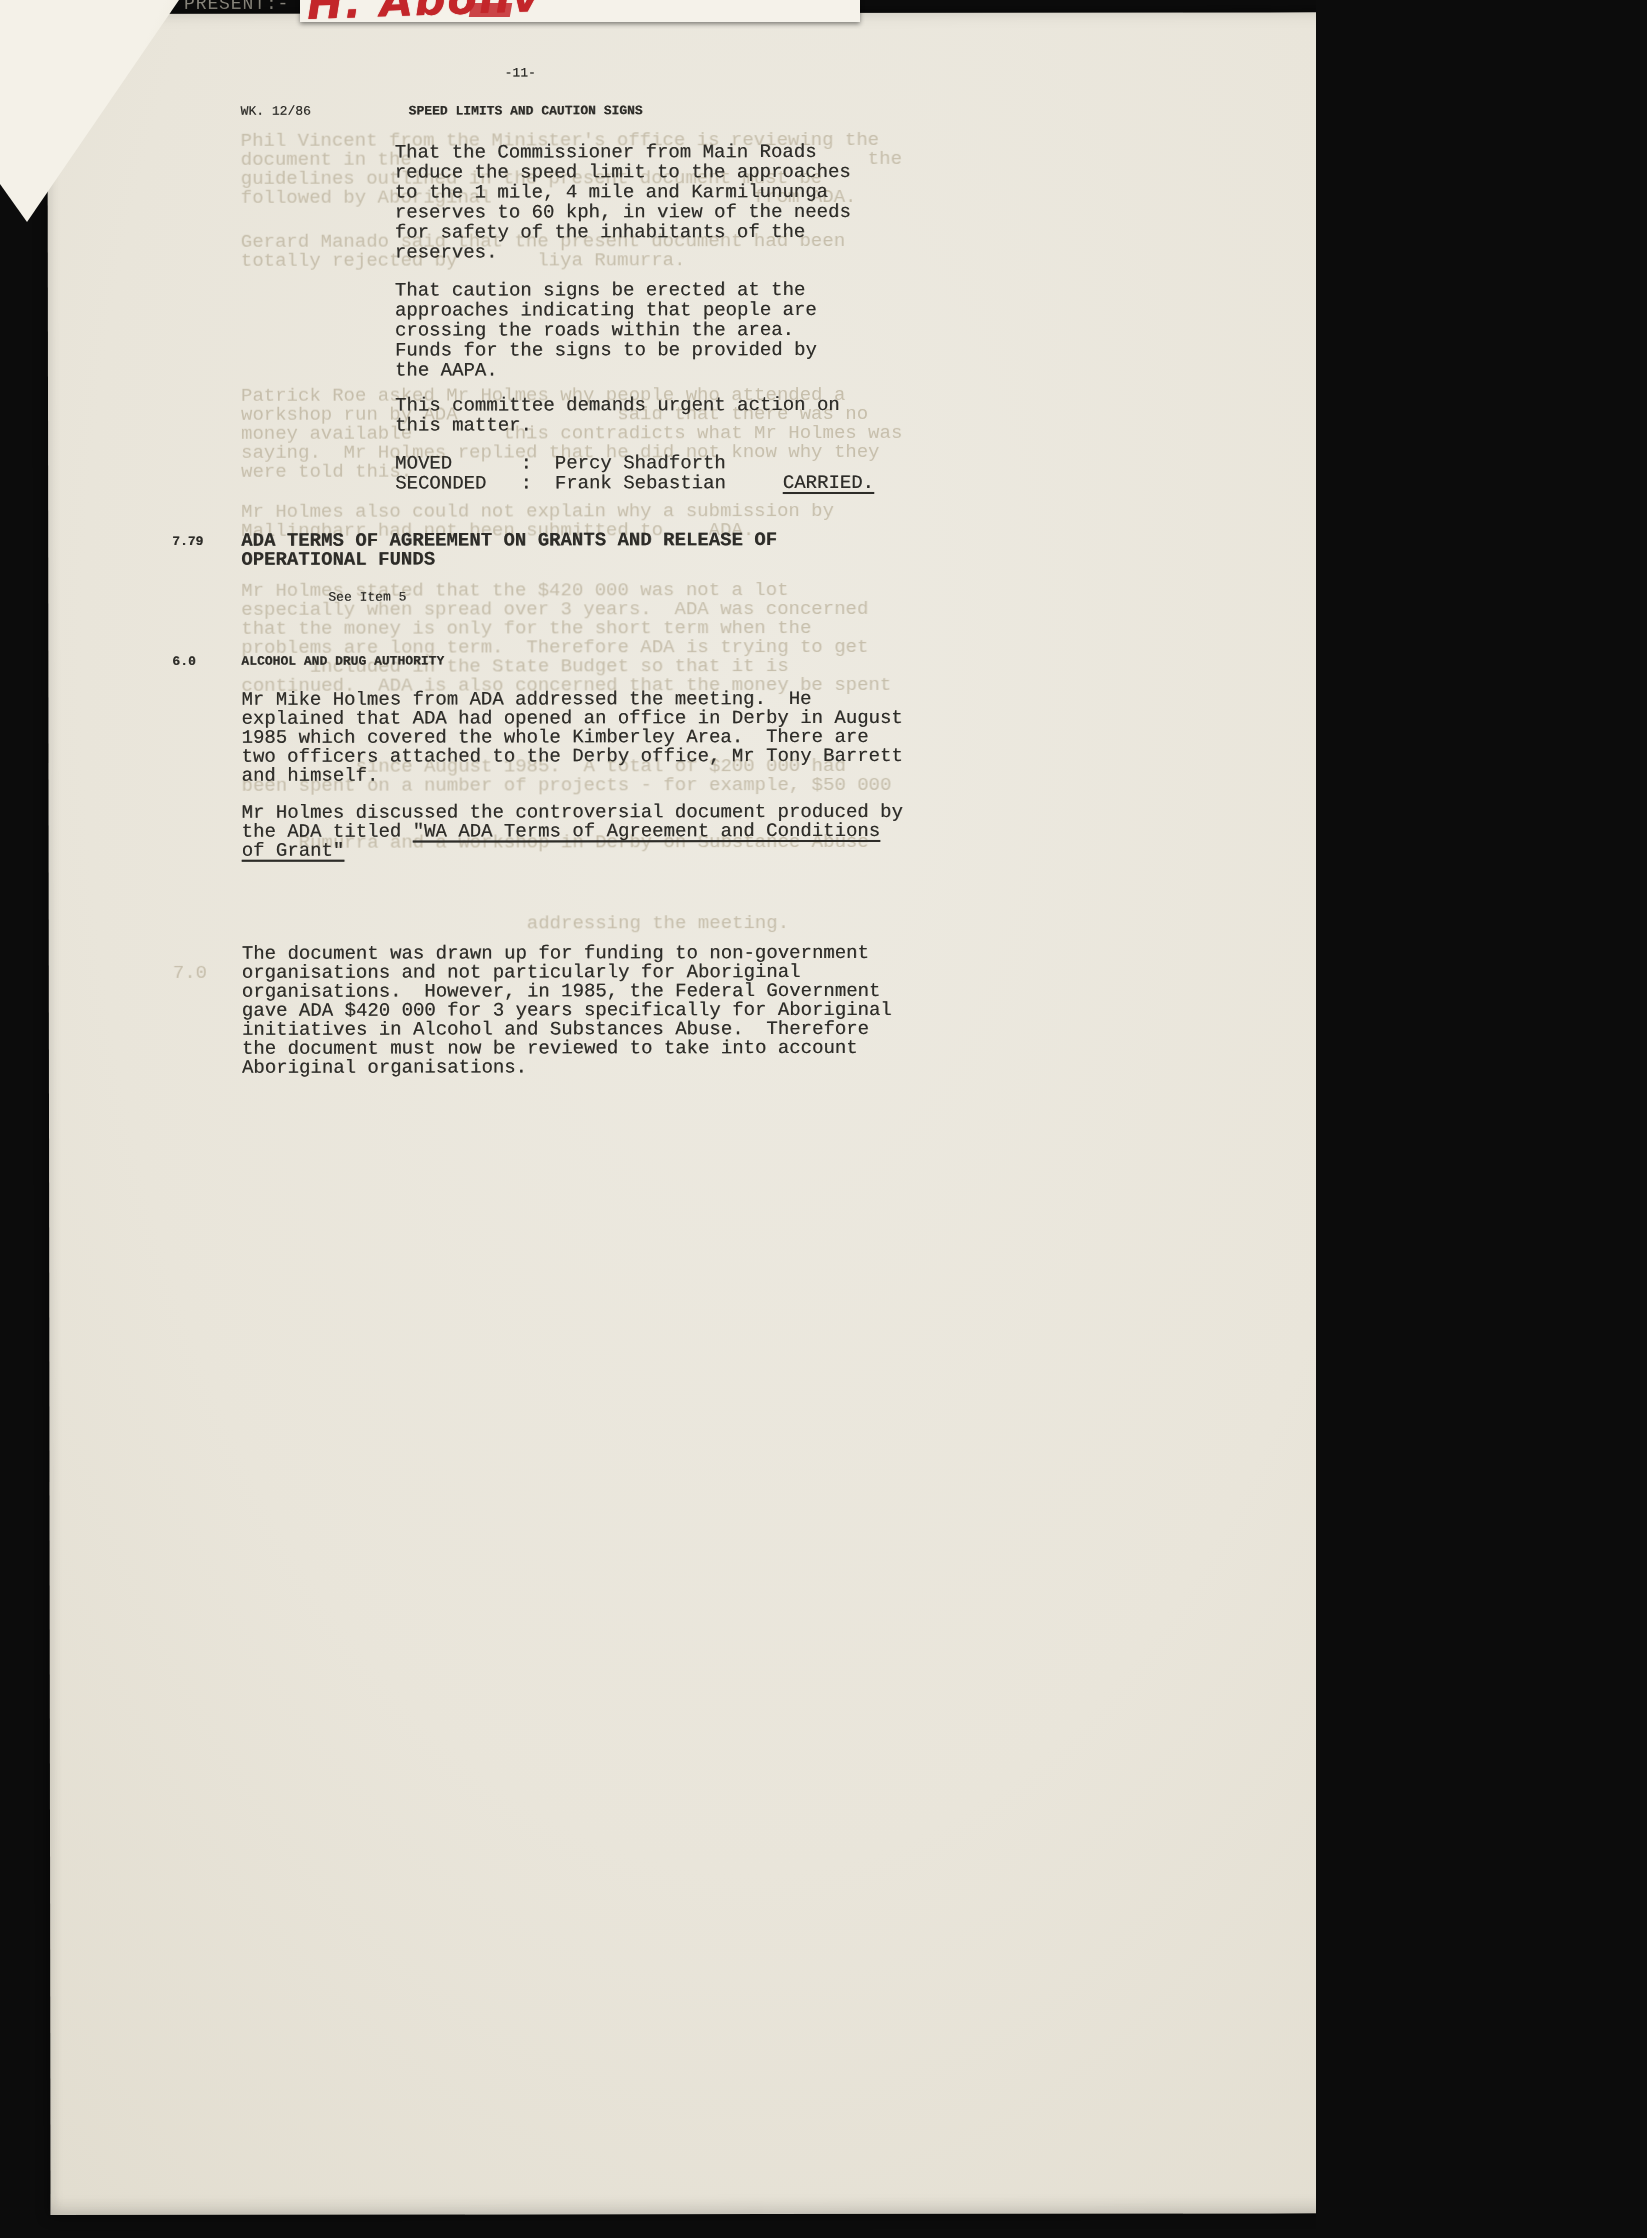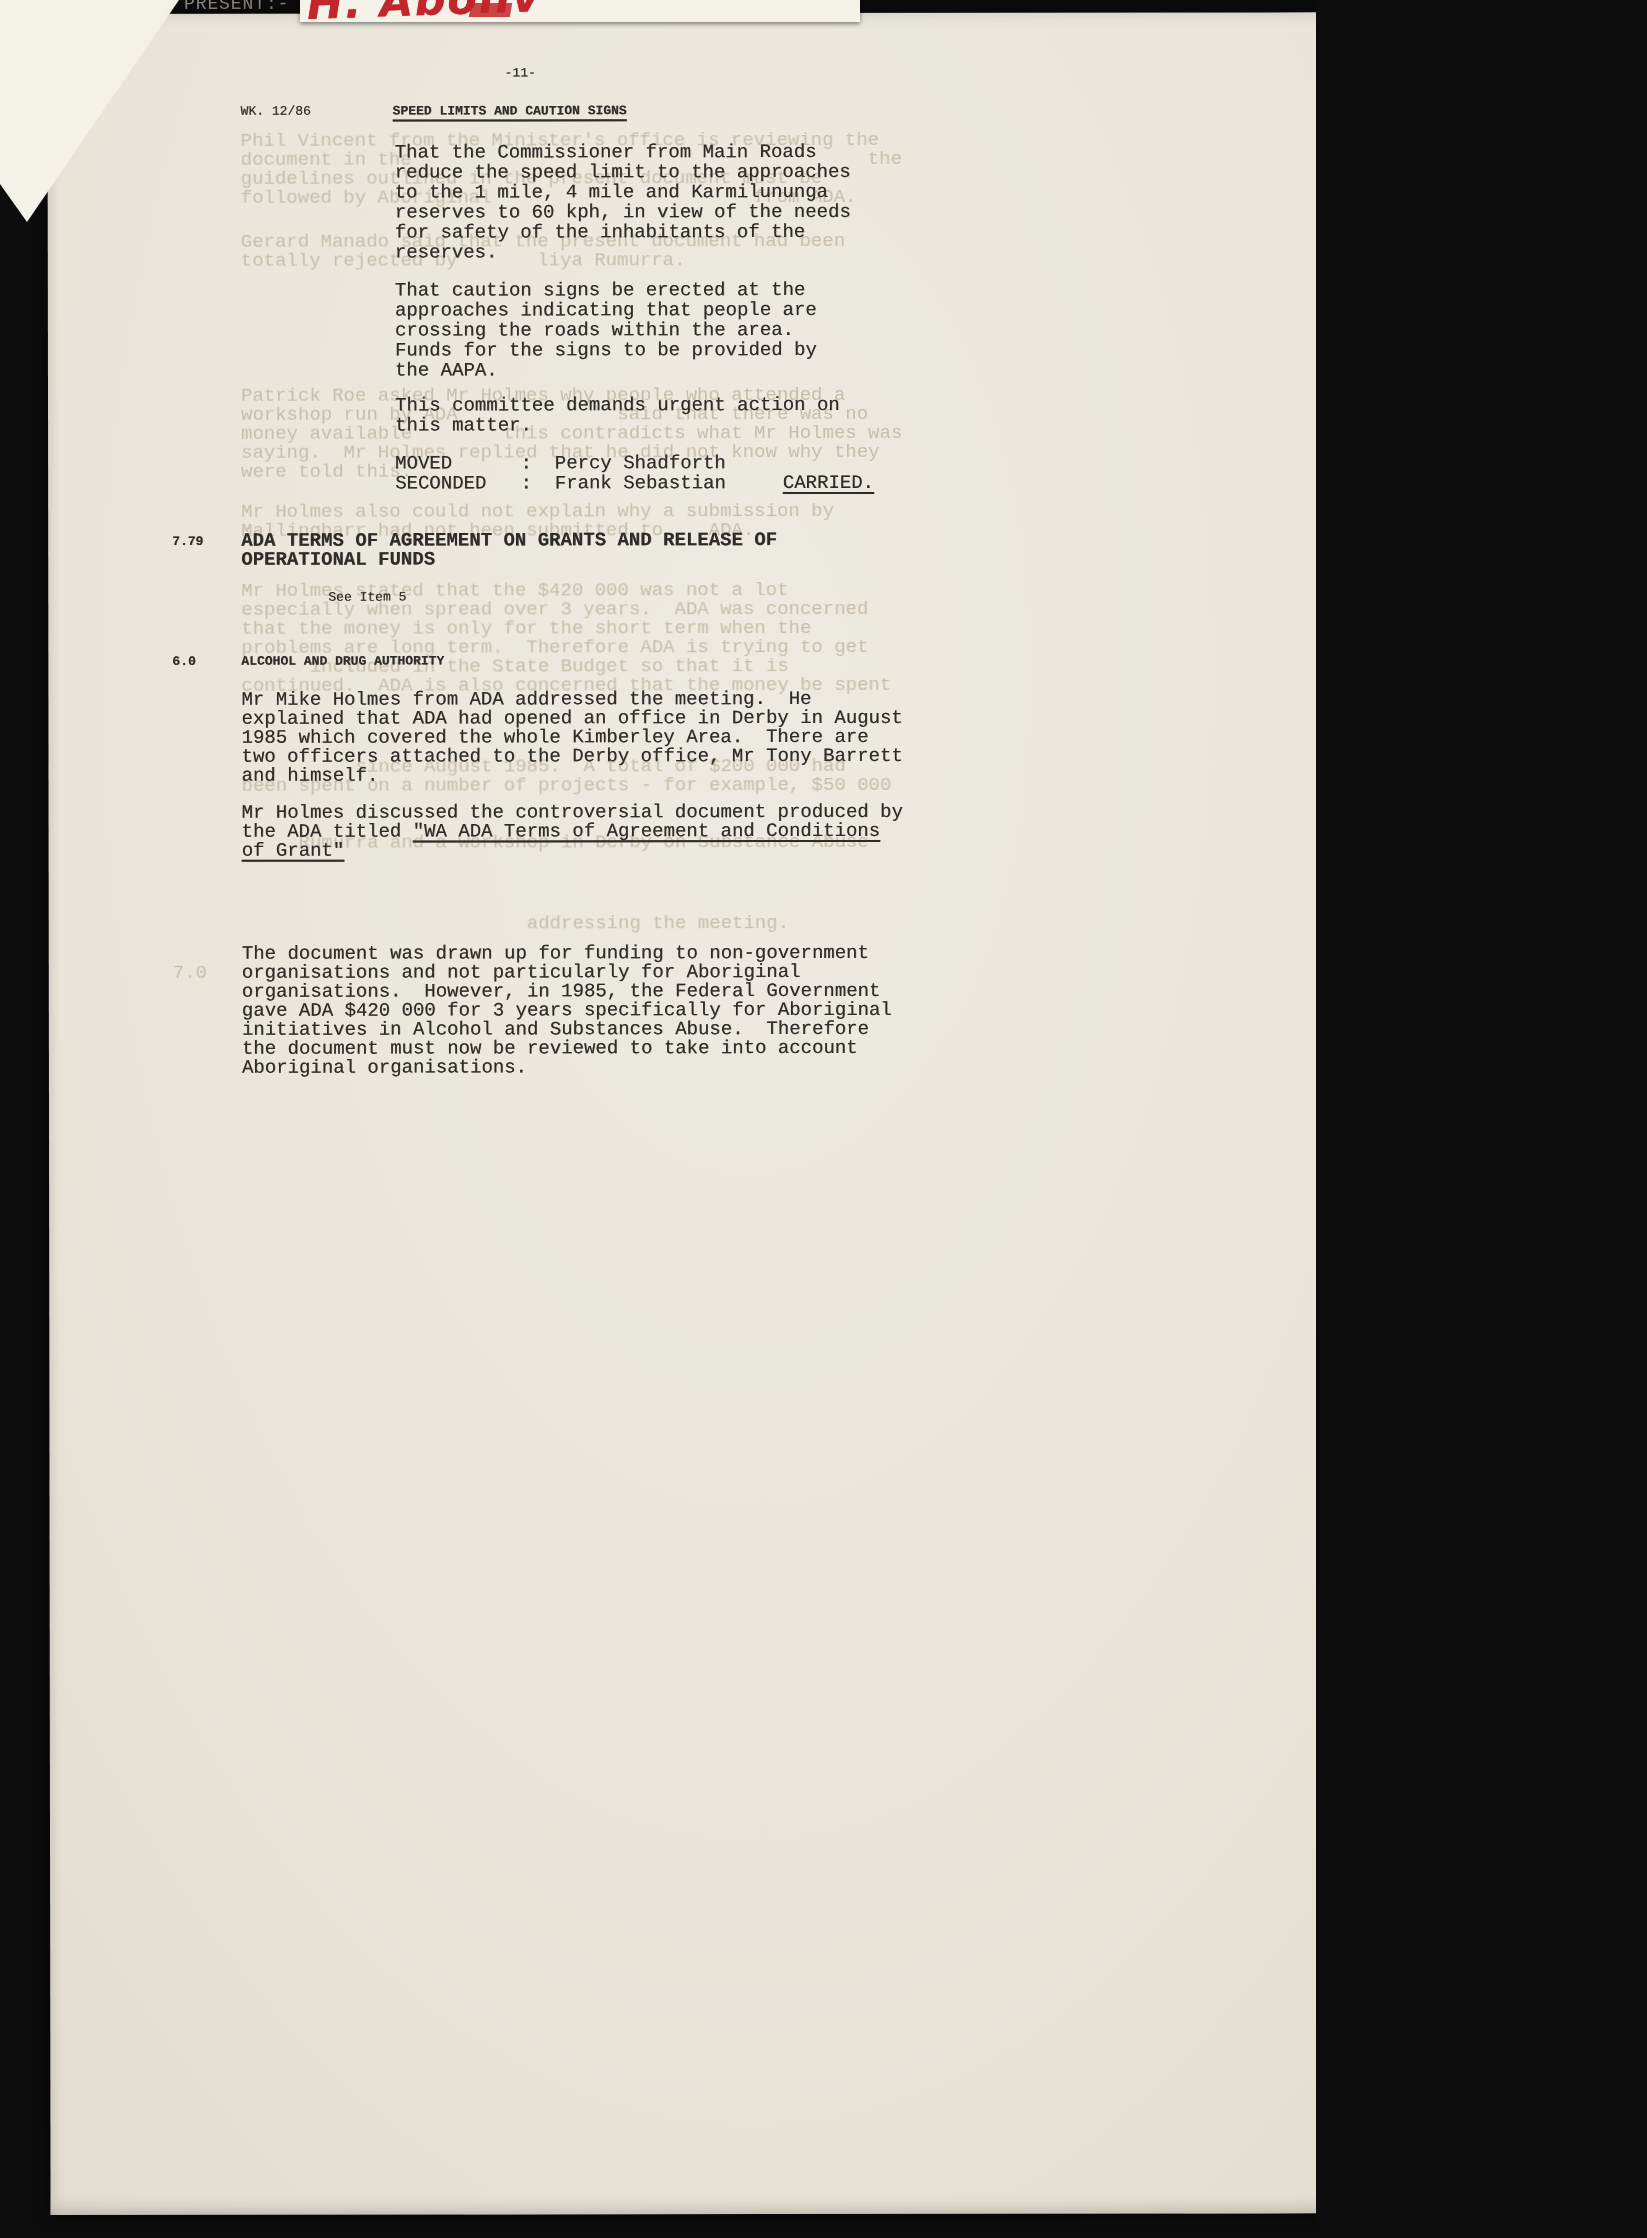--- a/index.html
+++ b/index.html
@@ -23,21 +23,21 @@
   .layer{position:absolute;inset:0;}
 
   
   .pos{position:absolute;white-space:pre;font-size:13px;line-height:19.7px;}
   .pblock,.gblock{position:absolute;}
   .line{white-space:pre;font-size:19px;line-height:19px;height:19px;}
   .lh22 .line{line-height:20px;height:20px;}
   .main{color:#2d2c28;text-shadow:0.4px 0 0 rgba(45,44,40,.55);}
   .ghost{color:#c6beab;filter:blur(0.4px);}
   .bold{font-weight:bold;}
-  .heading{font-weight:bold;text-decoration:underline;text-underline-offset:4.5px;text-decoration-thickness:1.8px;}
+  .heading{font-weight:bold;text-underline-offset:4.5px;text-decoration-thickness:1.8px;margin-left:16px;}
   .ul{text-decoration:underline;text-underline-offset:3.6px;text-decoration-thickness:1.8px;}
   .gnum{position:absolute;white-space:pre;font-size:19px;}
 
   
   .top-strip{
     position:absolute;left:300px;top:0;width:560px;height:21.5px;
     background:#f5f2ea;overflow:hidden;
     box-shadow:0 1.8px 4.5px rgba(0,0,0,.45);
   }
   .handwriting{

